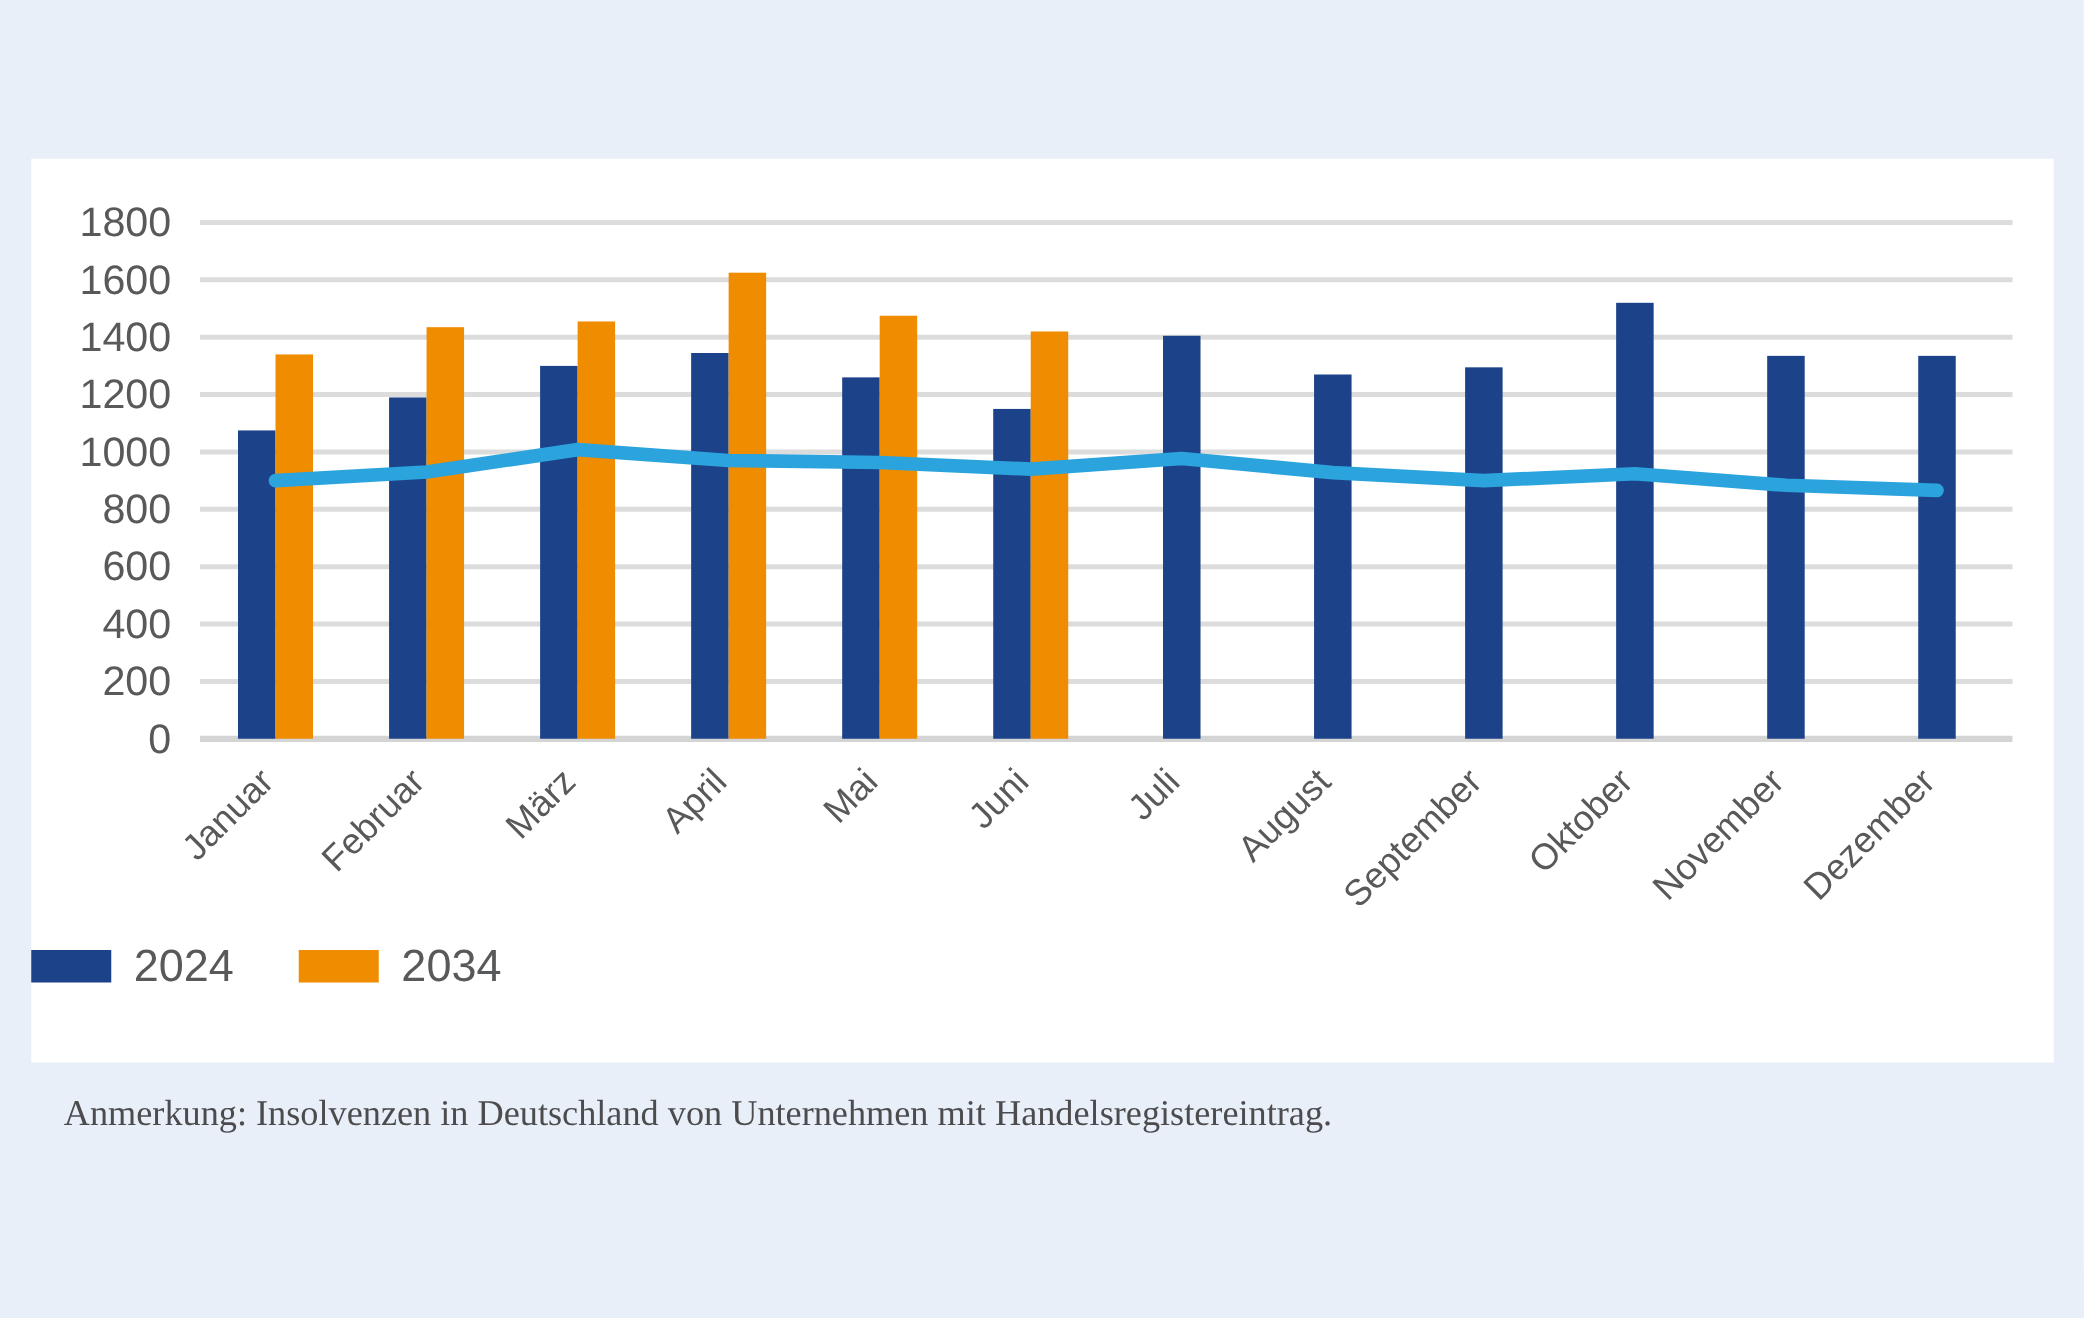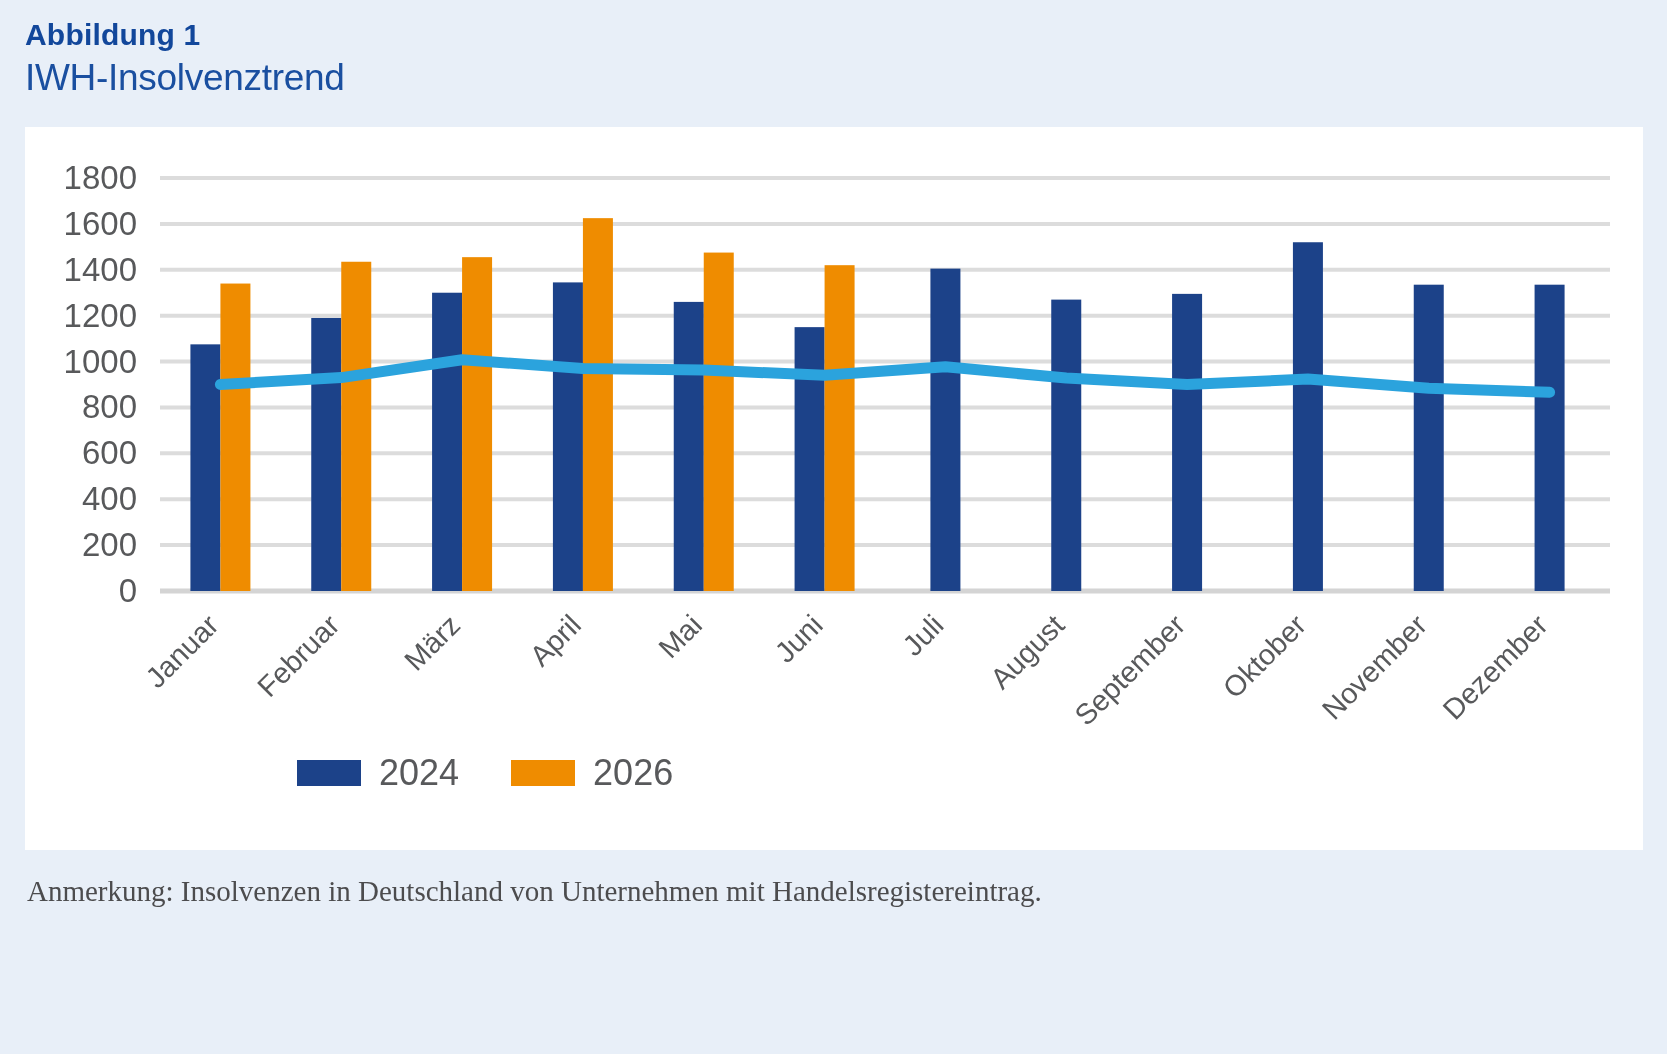--- a/index.html
+++ b/index.html
@@ -72,21 +72,20 @@
   }
   
   .legend {
     position: absolute;
     left: 0;
     top: 625px;
     width: 1618px;
     display: flex;
     align-items: center;
     justify-content: flex-start;
-    padding-left: 272px;
     box-sizing: border-box;
   }
   .legend-item {
     display: flex;
     align-items: center;
     margin-right: 52px;
   }
   .legend-swatch {
     width: 64px;
     height: 26px;
@@ -109,31 +108,28 @@
     left: 27px;
     top: 868px;
     width: 1600px;
   }
   .note-line {
     font-family: "Liberation Serif", serif;
     font-size: 29px;
     color: #4c4c4e;
     line-height: 1.62;
     white-space: nowrap;
+    margin-left: 24px;
   }
 </style>
 </head>
 <body>
 
 <div class="page">
 
-  <div class="header">
-    <div class="fig-label">Abbildung 1</div>
-    <div class="fig-title">IWH-Insolvenztrend</div>
-  </div>
 
   <div class="card">
 
     <div class="plot-wrap">
       <svg class="chart" id="chart-svg" width="1618" height="620" viewBox="0 0 1618 620">
         <g id="gridlines">
             <line x1="135" x2="1585" y1="464" y2="464" stroke="#d4d4d4" stroke-width="5"></line>
             <line x1="135" x2="1585" y1="418.1111111111111" y2="418.1111111111111" stroke="#dcdcdc" stroke-width="4"></line>
             <line x1="135" x2="1585" y1="372.22222222222223" y2="372.22222222222223" stroke="#dcdcdc" stroke-width="4"></line>
             <line x1="135" x2="1585" y1="326.33333333333337" y2="326.33333333333337" stroke="#dcdcdc" stroke-width="4"></line>
@@ -196,21 +192,21 @@
       </svg>
     </div>
 
     <div class="legend">
       <div class="legend-item">
         <span class="legend-swatch" id="sw0" style="background: rgb(28, 66, 137);"></span>
         <span class="legend-label">2024</span>
       </div>
       <div class="legend-item">
         <span class="legend-swatch" id="sw1" style="background: rgb(239, 140, 0);"></span>
-        <span class="legend-label">2026</span>
+        <span class="legend-label">2034</span>
       </div>
     </div>
 
   </div>
 
   <div class="notes">
     <div class="note-line">Anmerkung: Insolvenzen in Deutschland von Unternehmen mit Handelsregistereintrag.</div>
   </div>
 
 </div>

